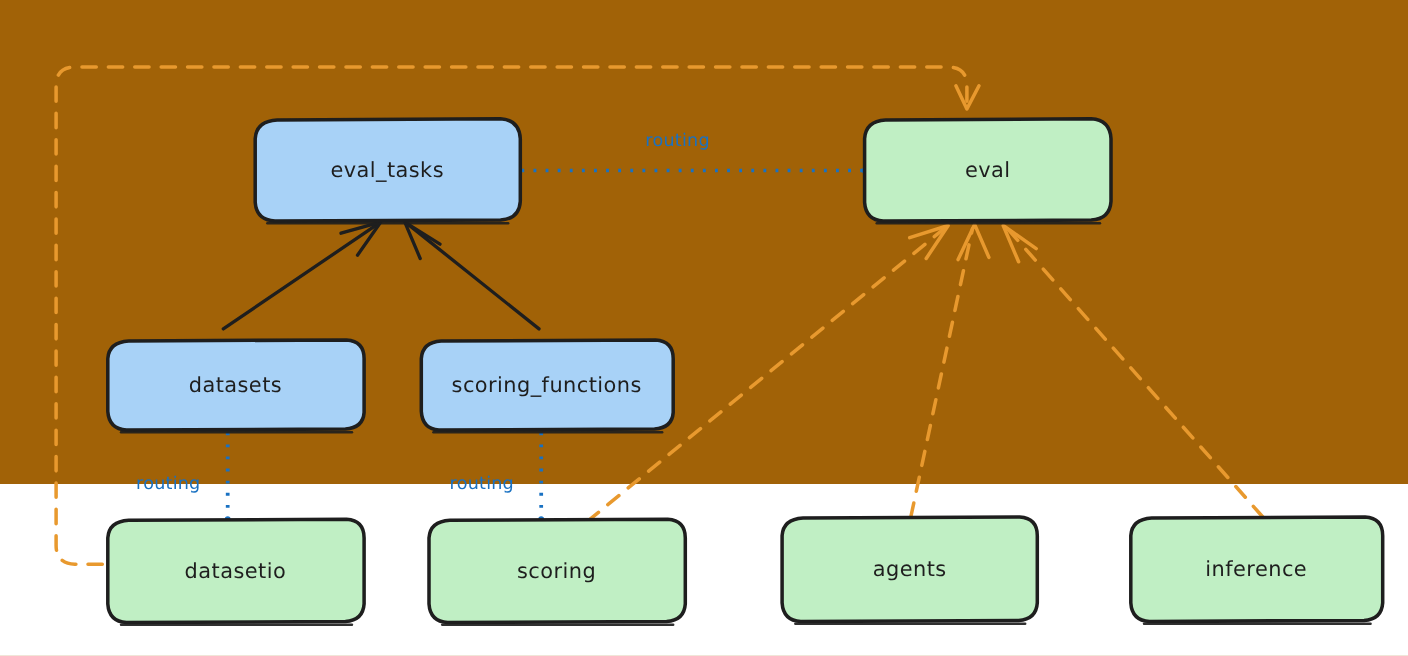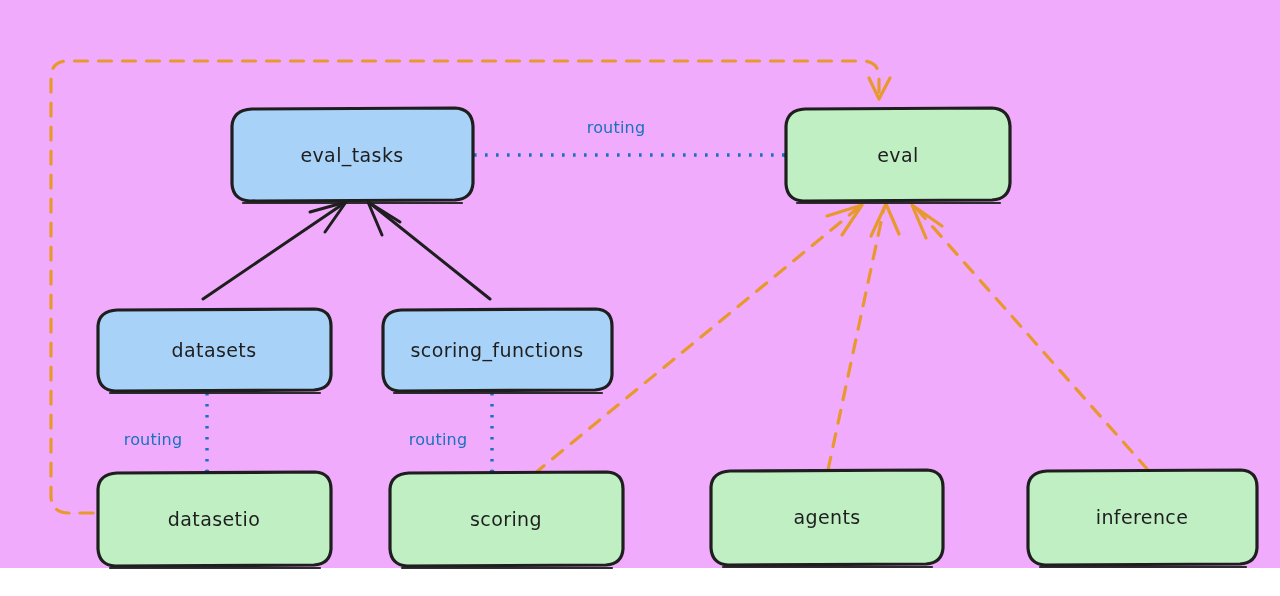--- a/index.html
+++ b/index.html
@@ -10,22 +10,22 @@
   }
   body {
     width: 1280px;
     height: 596px;
     overflow: hidden;
     font-family: "DejaVu Sans", sans-serif;
   }
   #diagram-root {
     position: relative;
     width: 1280px;
-    height: 568px;
-    background: #f0abfc;
+    height: 440px;
+    background: #a16207;
   }
   svg#diagram-canvas {
     display: block;
     width: 1280px;
     height: 596px;
   }
   .node-shape {
     stroke: #1e1e1e;
     stroke-width: 3.2;
     stroke-linejoin: round;

